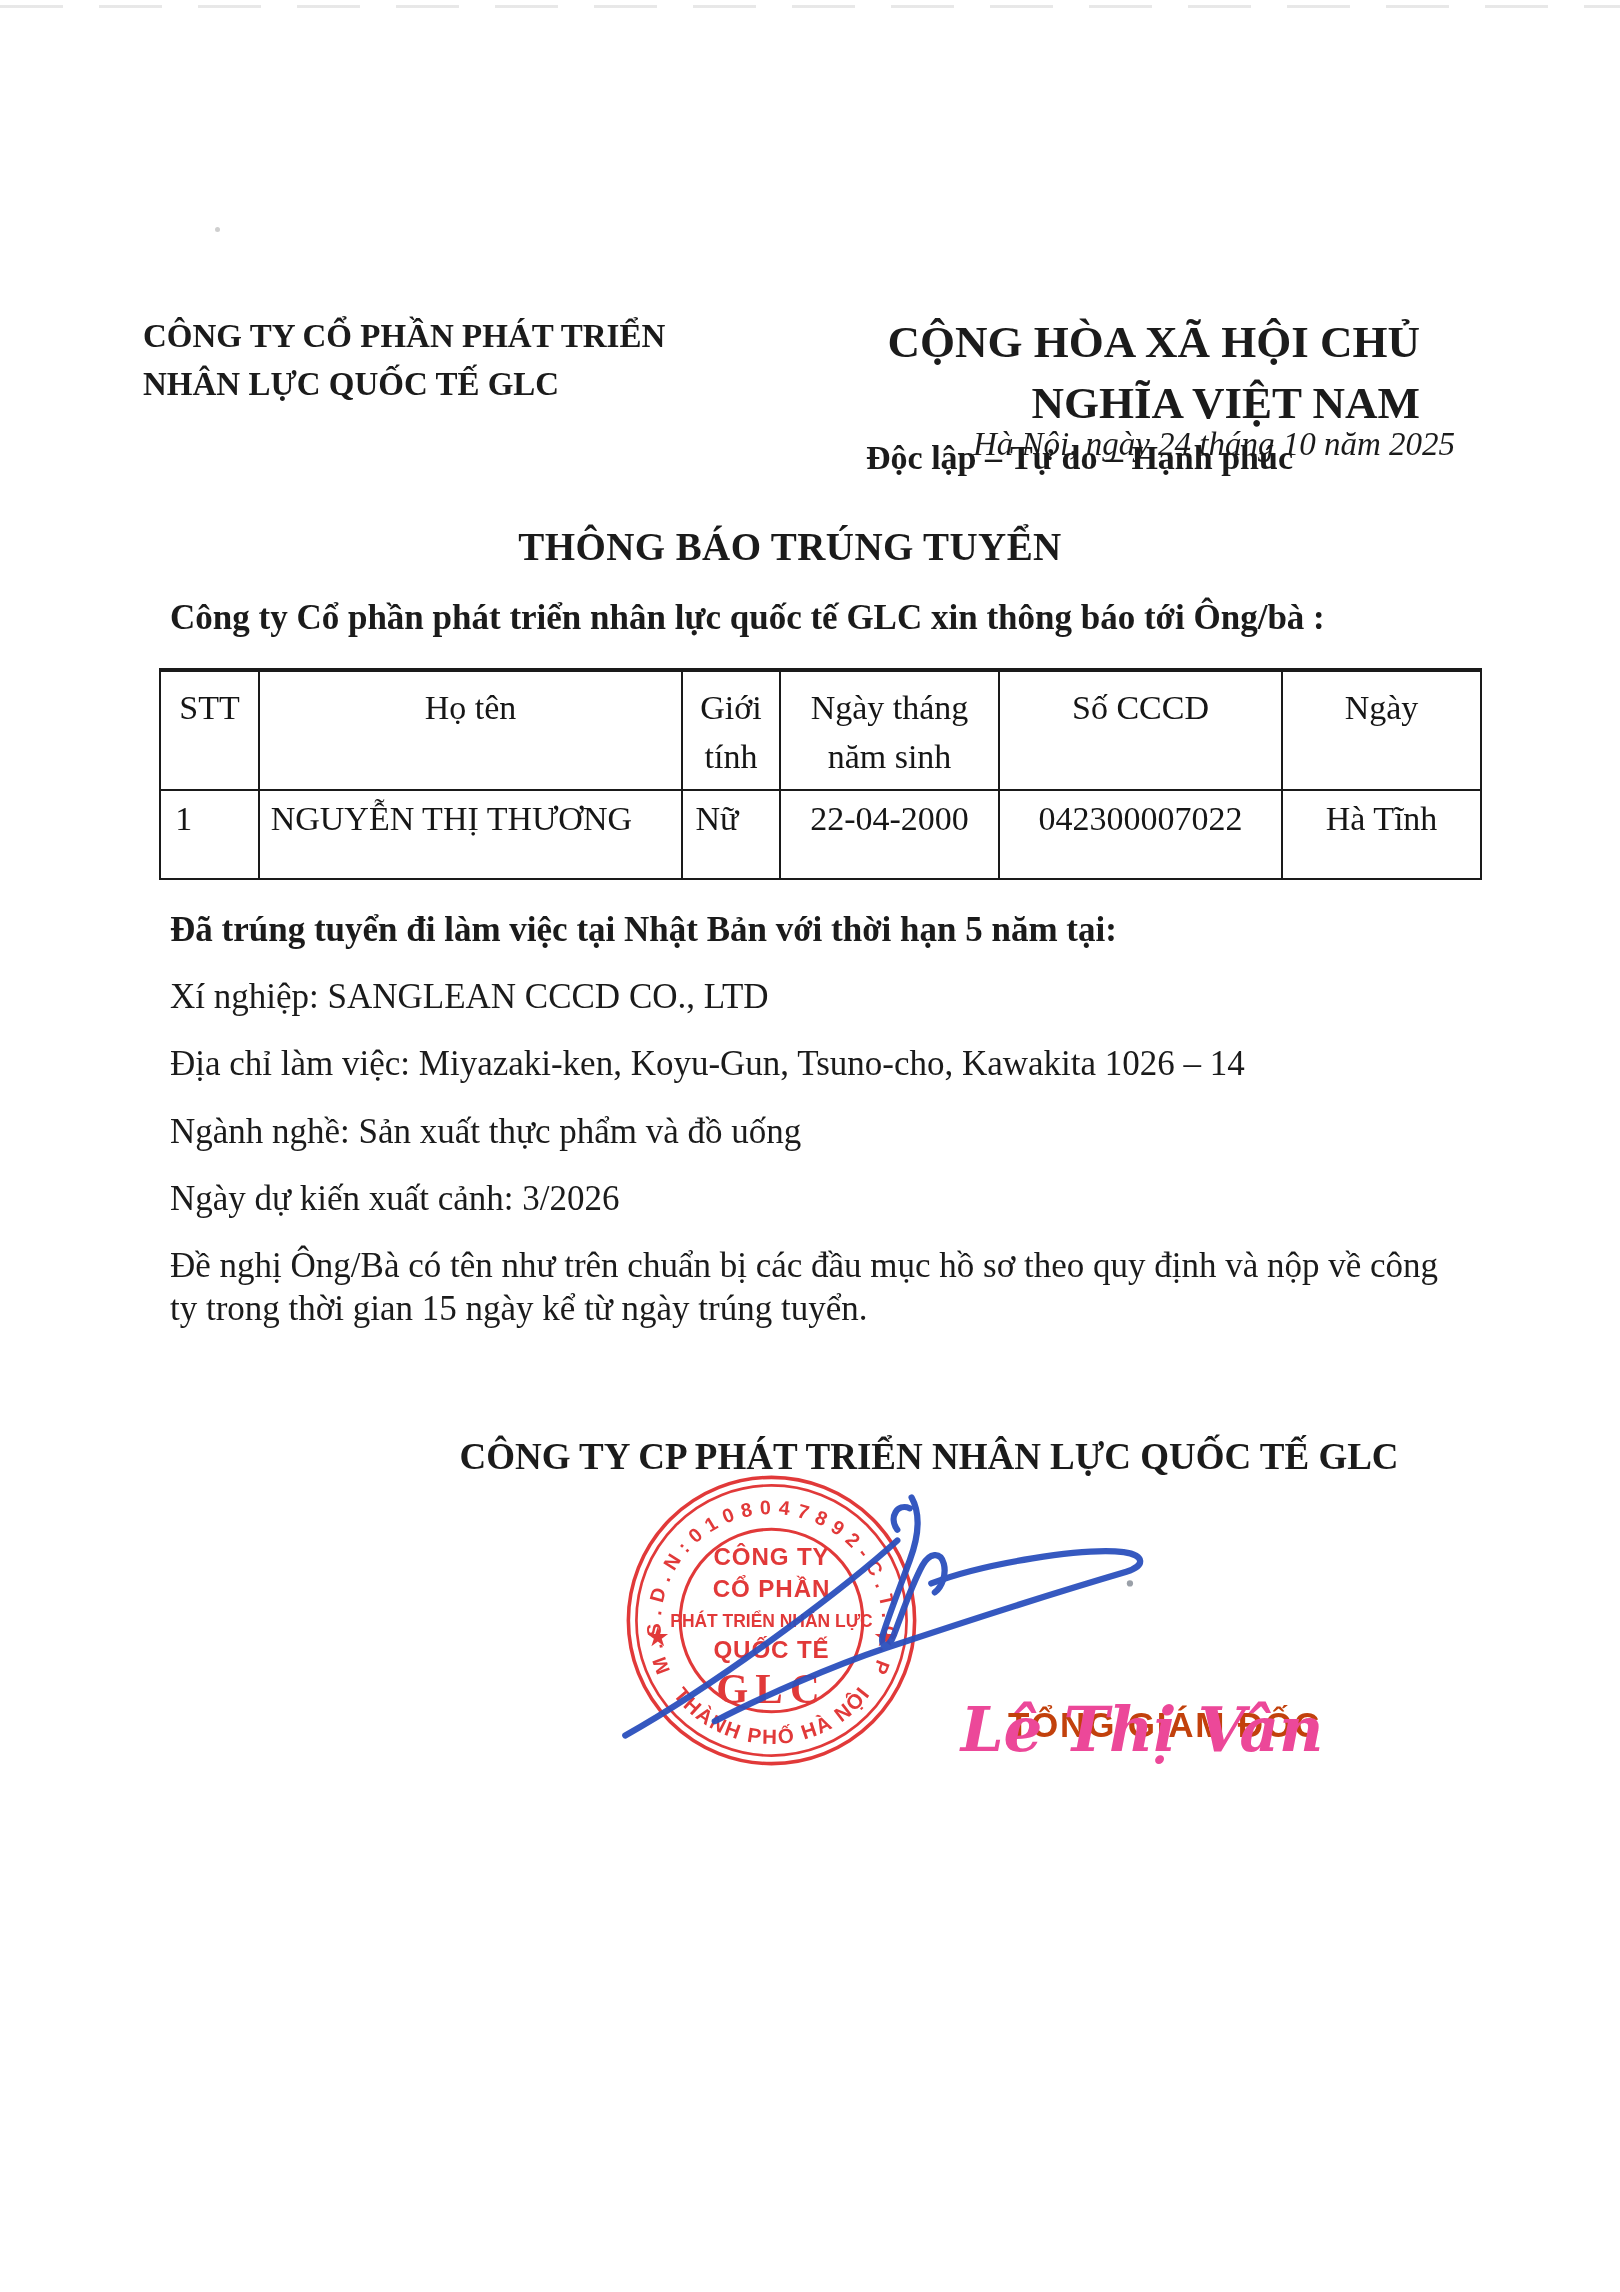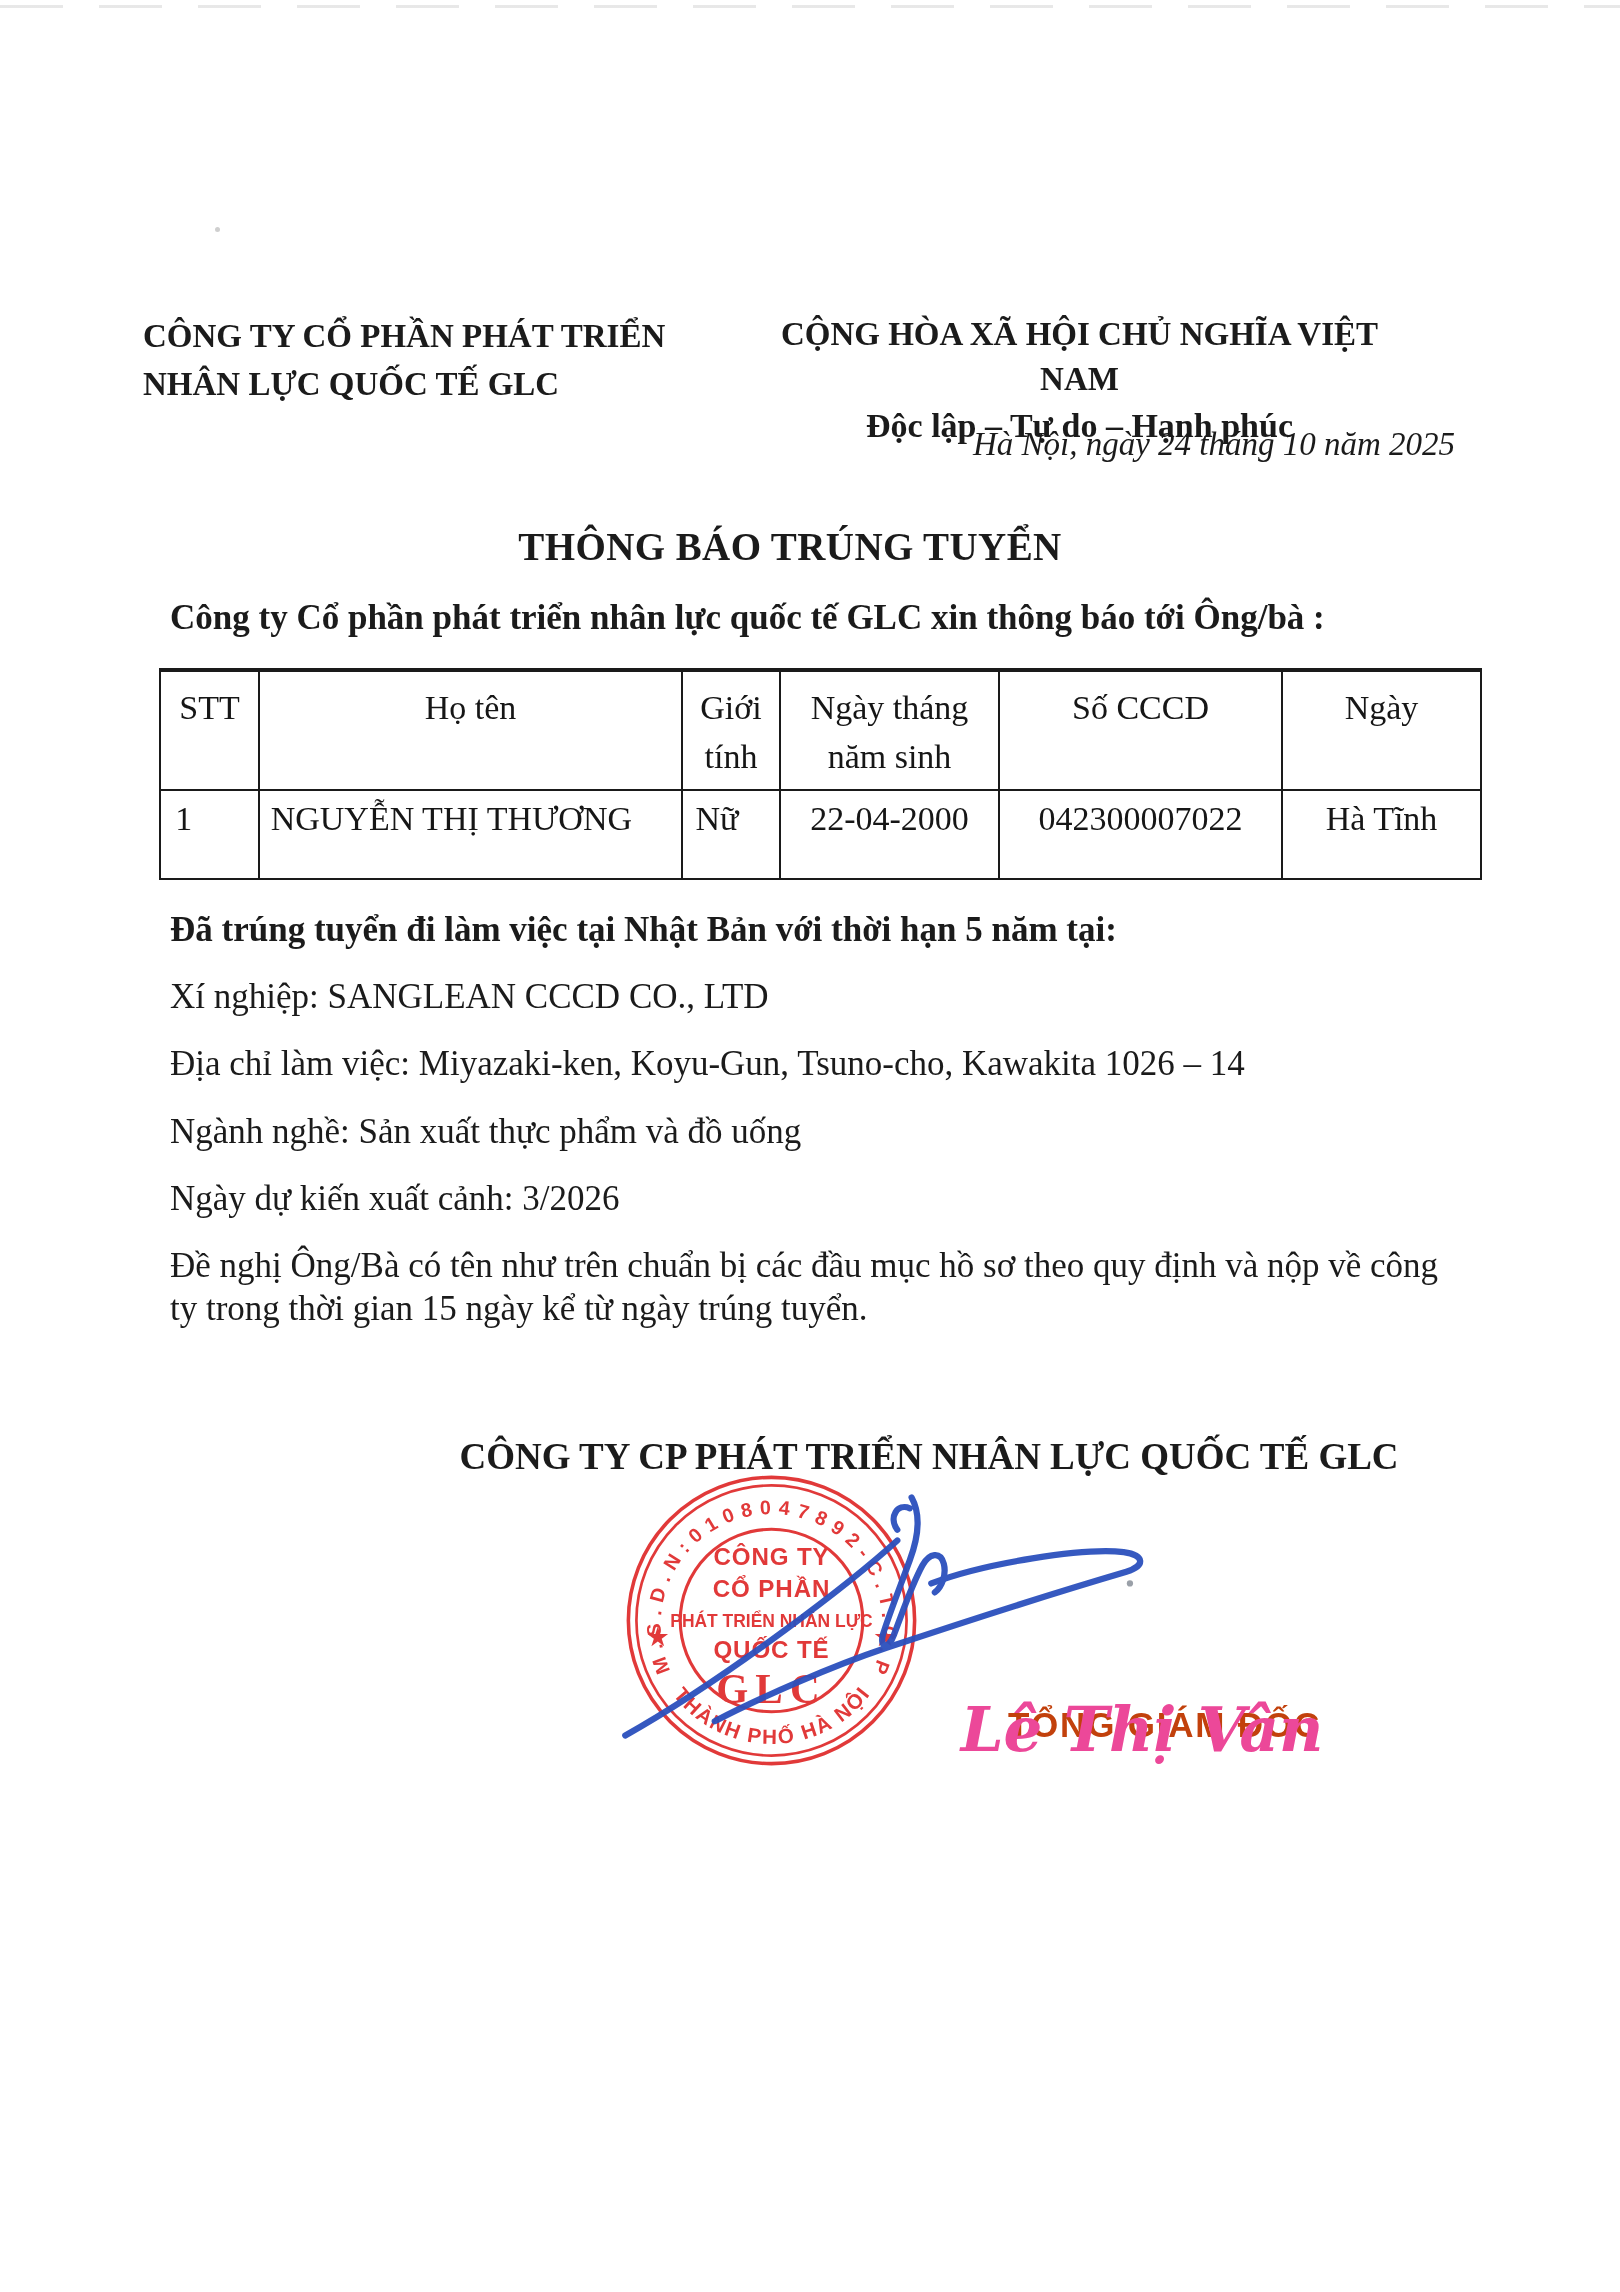--- a/index.html
+++ b/index.html
@@ -14,21 +14,21 @@
   .abs{position:absolute;}
   .scan-top{
     left:0;top:5.4px;width:1620px;height:2.7px;
     background:repeating-linear-gradient(90deg,#e2e2e2 0 63px,transparent 63px 99px);
     opacity:.8;
   }
   .speck{width:5.4px;height:5.4px;background:#cfcfcf;border-radius:50%;}
   .hdr-left{left:143px;top:313px;width:573px;text-align:left;
     font-size:33px;font-weight:700;line-height:1.45;}
   .hdr-right{left:739px;top:312px;width:681px;text-align:center;line-height:1.35;}
-  .hdr-right .l1{font-size:33px;font-weight:700;}
+  .hdr-right .l1{font-size:45px;font-weight:700;text-align:right;}
   .hdr-right .l2{font-size:34px;font-weight:600;margin-top:1.8px;}
   .dateline{left:963px;top:426px;width:502px;text-align:center;
     font-style:italic;font-size:33px;}
   .doc-title{left:0;top:524px;width:1580px;text-align:center;
     font-size:39px;font-weight:700;letter-spacing:0.4px;}
   .intro{left:170px;top:598px;width:1343px;font-size:35px;font-weight:bold;}
   table.roster{
     position:absolute;left:159px;top:668px;width:1320px;
     border-collapse:collapse;table-layout:fixed;
     font-size:34px;color:#161616;

